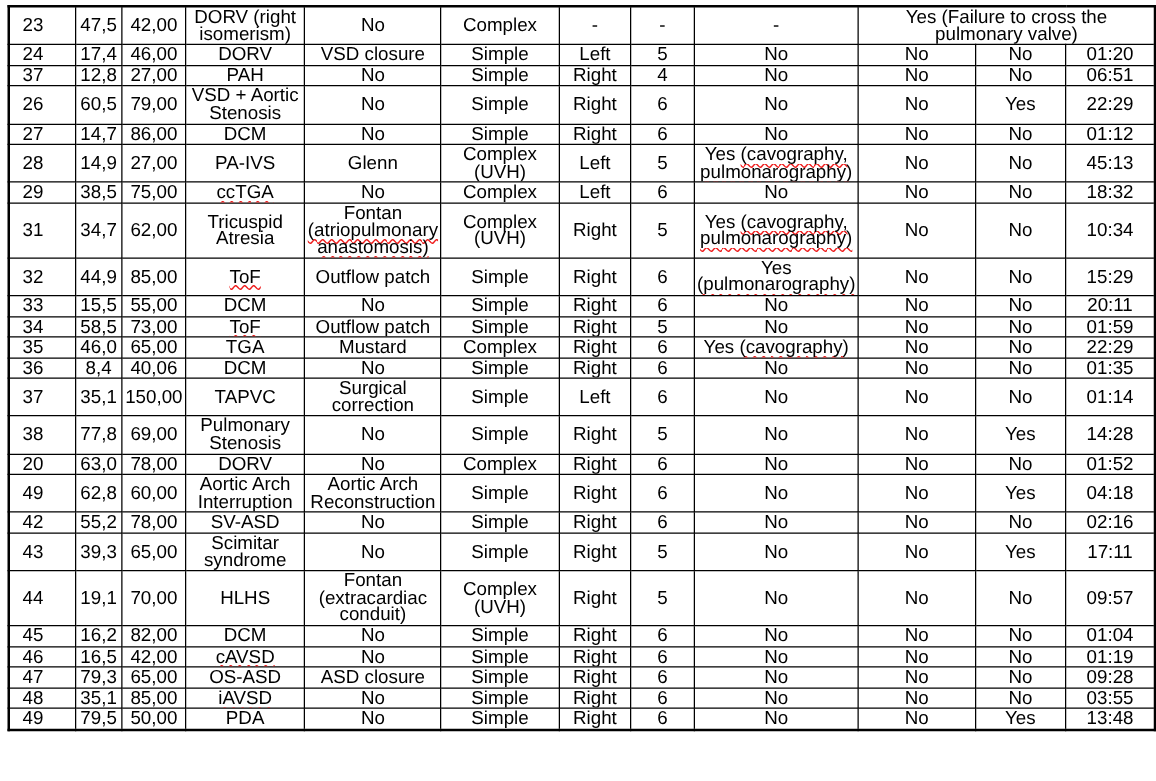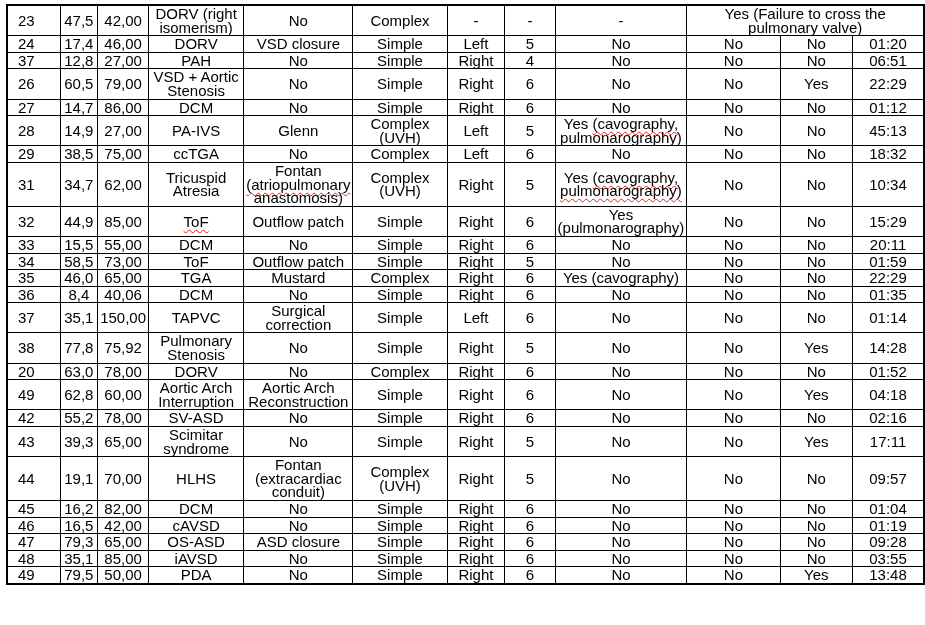--- a/index.html
+++ b/index.html
@@ -274,21 +274,21 @@
           <td>Left</td>
           <td>6</td>
           <td>No</td>
           <td>No</td>
           <td>No</td>
           <td>01:14</td>
         </tr>
         <tr>
           <td class="first-col">38</td>
           <td>77,8</td>
-          <td>75,92</td>
+          <td>69,00</td>
           <td>Pulmonary
 Stenosis</td>
           <td>No</td>
           <td>Simple</td>
           <td>Right</td>
           <td>5</td>
           <td>No</td>
           <td>No</td>
           <td>Yes</td>
           <td>14:28</td>

